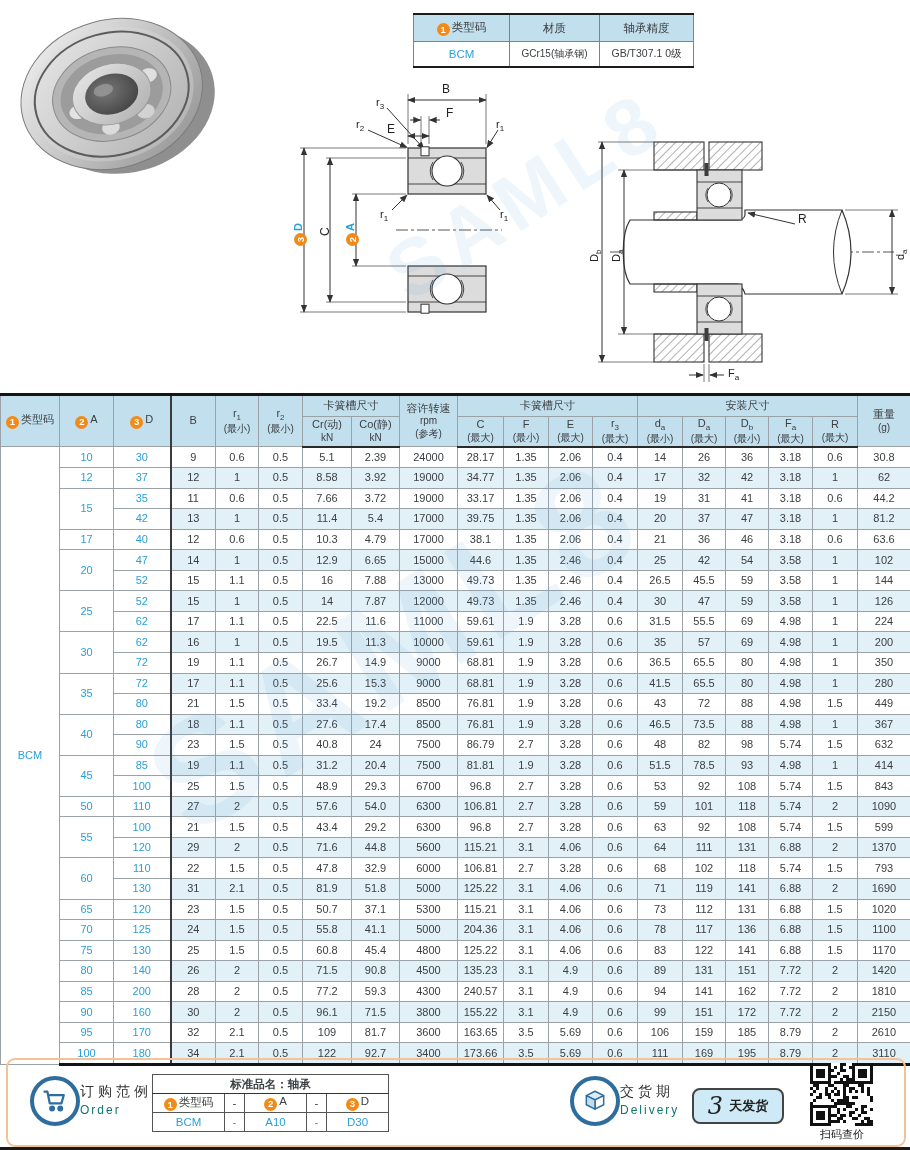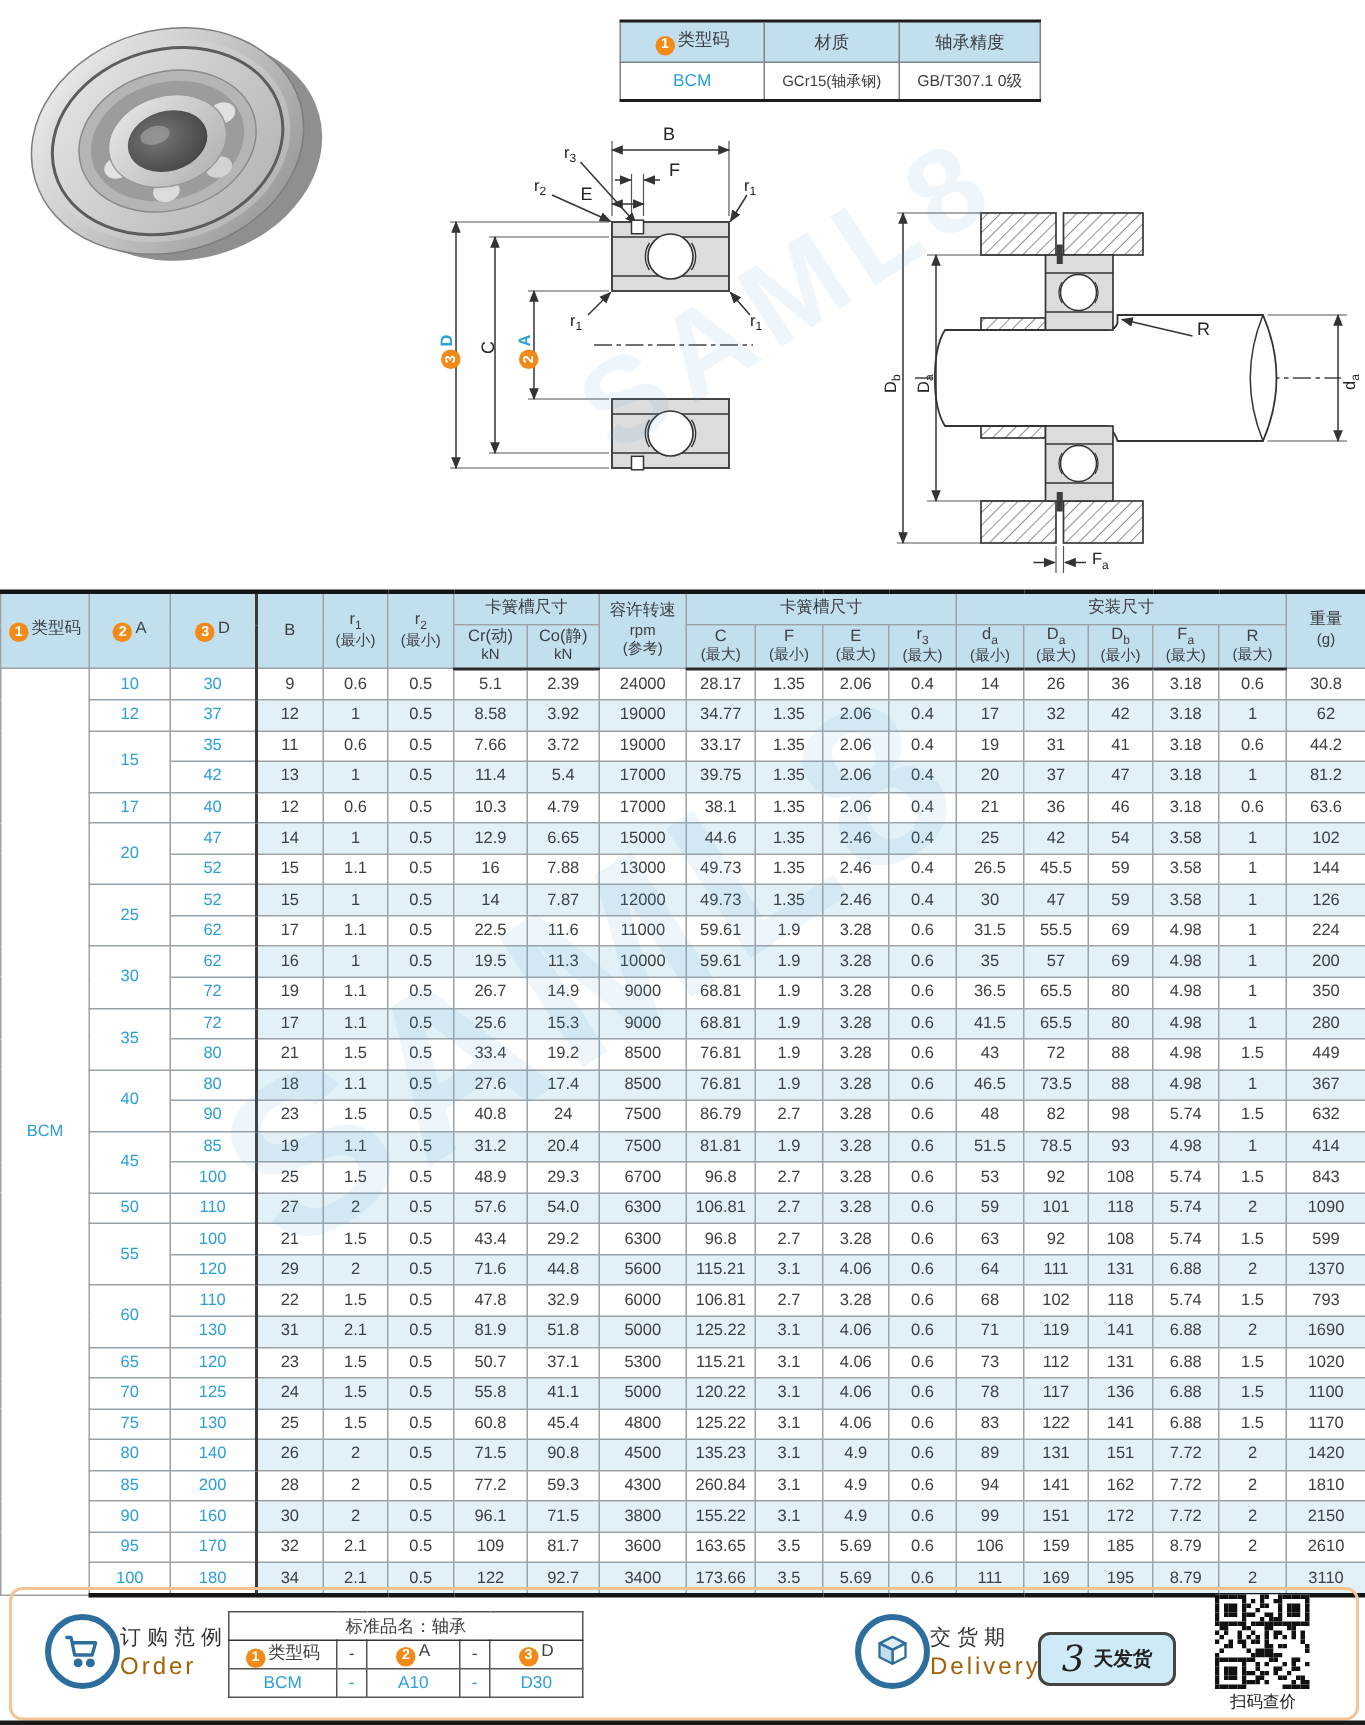--- a/index.html
+++ b/index.html
@@ -41,25 +41,25 @@
   .note{font-size:10px;}
   
   .wm{position:absolute;font-weight:bold;color:rgba(90,165,215,0.10);pointer-events:none;
       transform:rotate(-33deg);z-index:6;letter-spacing:8px;}
   
   .bottom-frame{position:absolute;left:6px;top:1058px;width:896px;height:85px;
                 border:2px solid #f4c294;border-radius:9px;}
   .icon-circle{position:absolute;width:42px;height:42px;border-radius:50%;border:4px solid #2e6e9e;
                background:#fff;display:flex;align-items:center;justify-content:center;}
   .blk-title{position:absolute;font-size:14px;color:#333;letter-spacing:4px;white-space:nowrap;}
-  .blk-sub{position:absolute;font-size:16px;color:#a16207;letter-spacing:2px;white-space:nowrap;}
+  .blk-sub{position:absolute;font-size:12px;color:#0f766e;letter-spacing:2px;white-space:nowrap;}
   .order-table{position:absolute;left:152px;top:1074px;border-collapse:collapse;table-layout:fixed;
                font-size:11.5px;}
   .order-table td{border:1px solid #555;text-align:center;height:18px;padding:0 4px;}
-  .order-table .tt{font-weight:normal;border-bottom:1.5px solid #333;}
+  .order-table .tt{font-weight:bold;border-bottom:1.5px solid #333;}
   .order-table tr td{background:#fff;}
   .days-box{position:absolute;left:692px;top:1088px;width:88px;height:32px;background:#cdeaf6;
             border:2px solid #444;border-radius:8px;display:flex;align-items:center;justify-content:center;gap:6px;}
   .days-num{font-family:"DejaVu Serif","Liberation Serif",serif;font-style:italic;font-size:24px;color:#222;}
   .days-lbl{font-size:13px;font-weight:bold;color:#222;}
   .qr{position:absolute;left:810px;top:1063px;width:63px;height:63px;display:grid;
       grid-template-columns:repeat(21,1fr);grid-template-rows:repeat(21,1fr);background:#fff;}
   .qr div{background:#111;}
   .qr-label{position:absolute;left:806px;top:1127px;width:72px;text-align:center;font-size:11px;color:#222;}
   .bottom-line{position:absolute;left:0;bottom:0;width:910px;height:3px;background:#1a1a1a;}
@@ -776,21 +776,21 @@
         </tr>
         <tr>
           <td rowspan="1" class="col-a">70</td>
           <td class="col-d">125</td>
           <td class="band bl">24</td>
           <td class="band">1.5</td>
           <td class="band">0.5</td>
           <td class="band">55.8</td>
           <td class="band">41.1</td>
           <td class="band">5000</td>
-          <td class="band">120.22</td>
+          <td class="band">204.36</td>
           <td class="band">3.1</td>
           <td class="band">4.06</td>
           <td class="band">0.6</td>
           <td class="band">78</td>
           <td class="band">117</td>
           <td class="band">136</td>
           <td class="band">6.88</td>
           <td class="band">1.5</td>
           <td class="band">1100</td>
         </tr>
@@ -836,21 +836,21 @@
         </tr>
         <tr>
           <td rowspan="1" class="col-a">85</td>
           <td class="col-d">200</td>
           <td class="bl">28</td>
           <td>2</td>
           <td>0.5</td>
           <td>77.2</td>
           <td>59.3</td>
           <td>4300</td>
-          <td>260.84</td>
+          <td>240.57</td>
           <td>3.1</td>
           <td>4.9</td>
           <td>0.6</td>
           <td>94</td>
           <td>141</td>
           <td>162</td>
           <td>7.72</td>
           <td>2</td>
           <td>1810</td>
         </tr>

